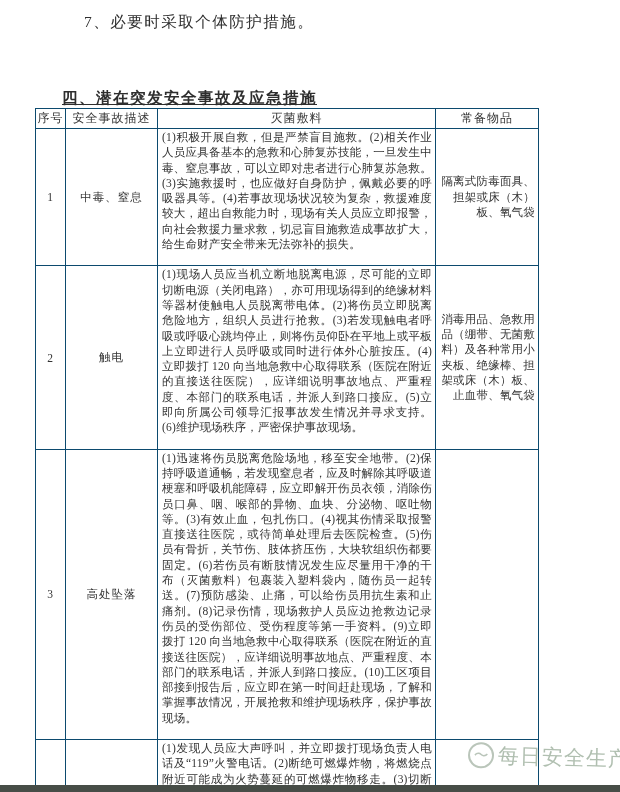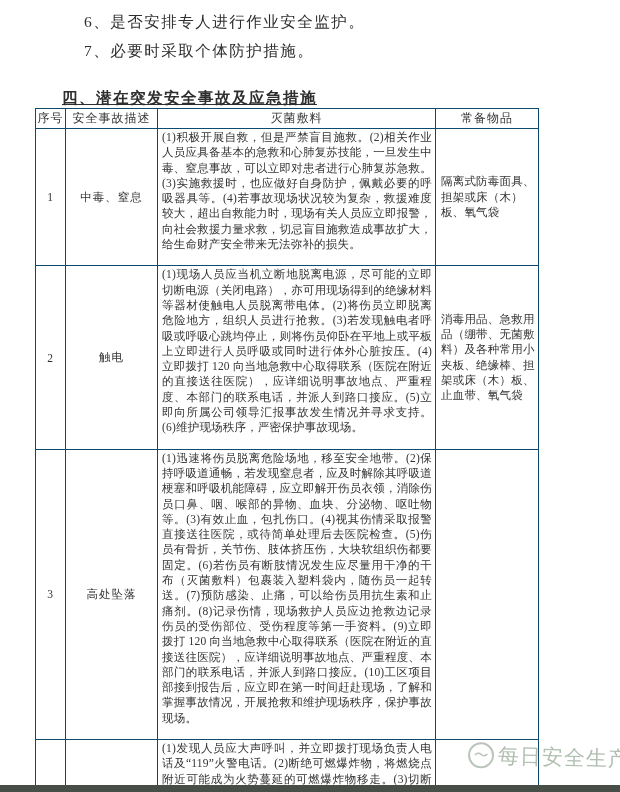--- a/index.html
+++ b/index.html
@@ -26,21 +26,21 @@
     border:1px solid #0c4a6e; font-weight:normal;
     font-size:11.5px; color:#333;
   }
   table.acc th { height:20px; text-align:center; font-size:12px; letter-spacing:1px; }
   td.no, td.desc { text-align:center; vertical-align:middle; font-size:12px; letter-spacing:1px; }
   td.meas {
     vertical-align:top; text-align:justify; text-justify:inter-ideograph;
     padding:1px 3px 13px 4px; line-height:15.3px; letter-spacing:0.2px;margin-left:33px;
   }
   td.item {
-    vertical-align:middle; text-align:left; padding:1px 3px 1px 5px;
+    vertical-align:middle; text-align:right; padding:1px 3px 1px 5px;
     line-height:15.3px; letter-spacing:0.2px;
   }
   tr.r1 { height:125px; } tr.r2 { height:153px; } tr.r3 { height:246px; }
   tr.r4 { height:102px; }
   .watermark {
     position:absolute; top:743px; left:468px; display:flex; align-items:center;
     transform:rotate(1.5deg); opacity:0.85; pointer-events:none; z-index:5;
   }
   .wm-logo {
     width:26px; height:26px; border:2px solid #aebcae; border-radius:50%;
@@ -54,21 +54,20 @@
     position:absolute; left:0; bottom:0; width:620px; height:7px;
     background:#474d47; z-index:6;
   }
 </style>
 </head>
 <body>
 
 <div class="page">
 
   <div class="intro">
-    <p>6、是否安排专人进行作业安全监护。</p>
     <p>7、必要时采取个体防护措施。</p>
   </div>
 
   <div class="heading">四、潜在突发安全事故及应急措施</div>
 
   <table class="acc">
     <colgroup>
       <col class="c-no">
         <col class="c-desc">
         <col class="c-meas">

